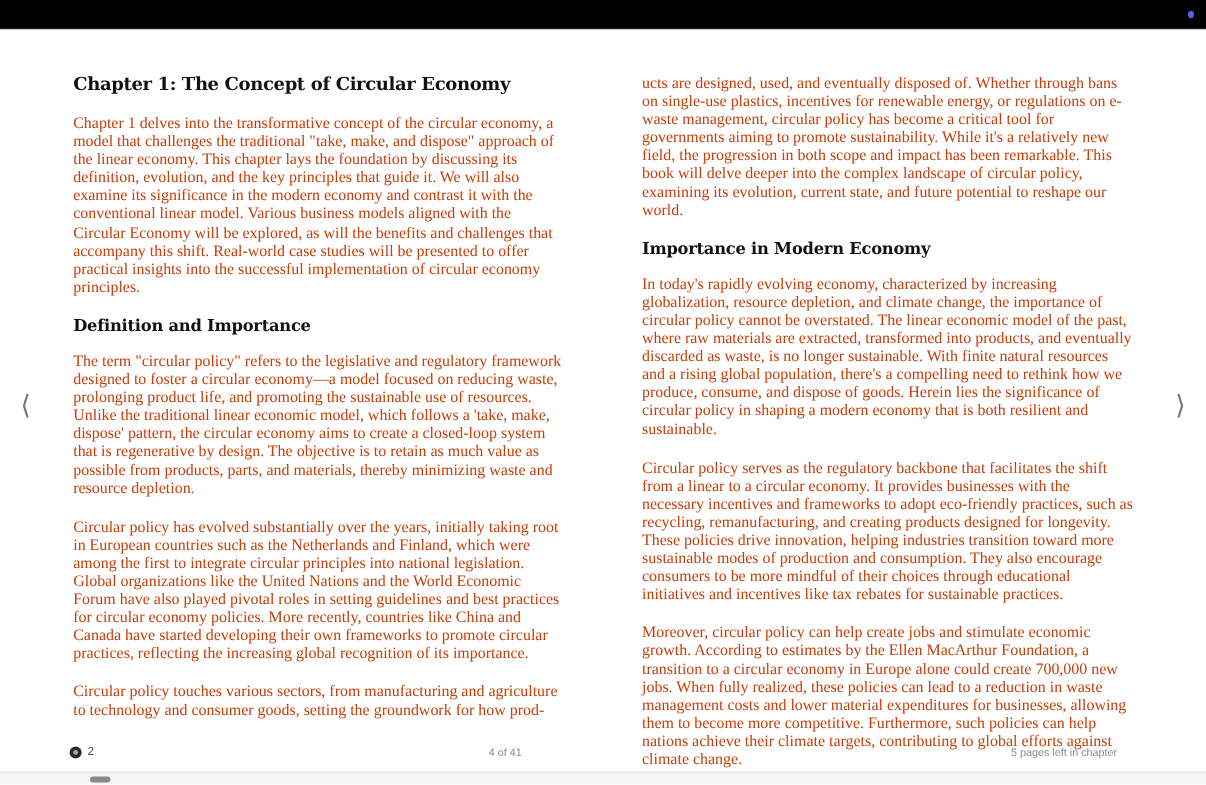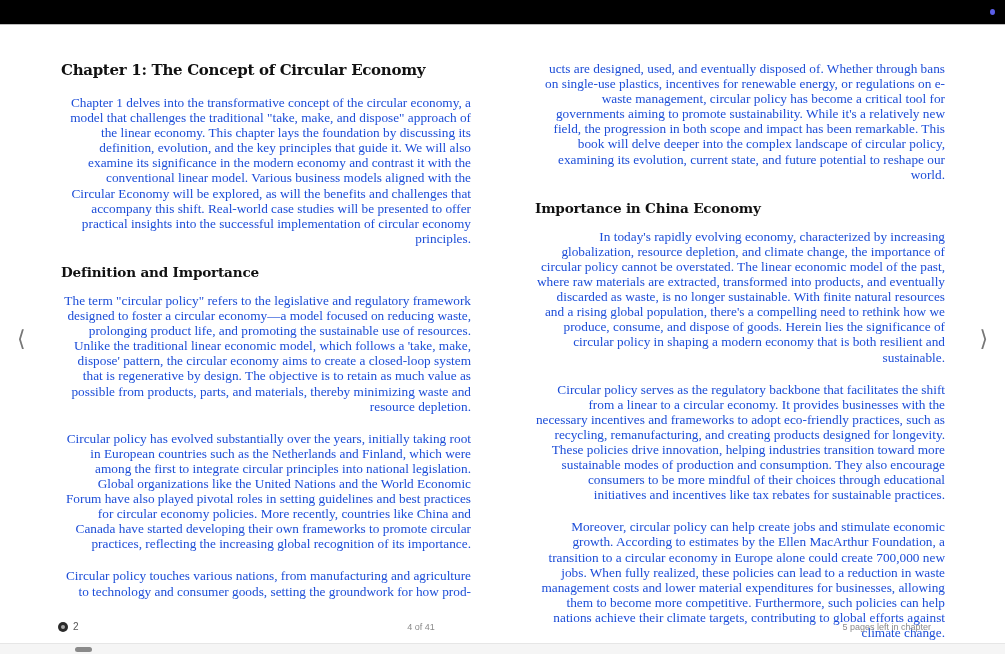--- a/index.html
+++ b/index.html
@@ -8,21 +8,21 @@
 
   .topbar { position: absolute; left: 0; top: 0; width: 1005px; height: 25px; background: #000; border-bottom: 1px solid #bdbdbd; }
   .topbar .dot { position: absolute; right: 10px; top: 9px; width: 5px; height: 6px; border-radius: 50%; background: #5b5ee8; }
 
   .page { position: absolute; top: 58px; width: 410px; }
   .page.left { left: 61px; }
   .page.right { left: 535px; top: 61px; }
 
   .chapter-title { font-family: "DejaVu Serif", serif; font-weight: bold; font-size: 15px; letter-spacing: -0.3px; line-height: 24px; margin-bottom: 13px; color: #111; }
   .section-title { font-family: "DejaVu Serif", serif; font-weight: bold; font-size: 13.6px; letter-spacing: -0.2px; line-height: 18px; margin-bottom: 12px; color: #111; }
-  p.body { font-family: "Liberation Serif", serif; font-size: 13.3px; line-height: 15.1px; text-align: right; margin-bottom: 17px; color: #1d4ed8; }
+  p.body { font-family: "Liberation Serif", serif; font-size: 13.3px; line-height: 15.1px; text-align: left; margin-bottom: 17px; color: #c2410c; }
 
   .nav-arrow { position: absolute; top: 326px; font-family: "DejaVu Sans", sans-serif; font-size: 22px; color: #777; cursor: pointer; line-height: 26px; }
   .nav-arrow.prev { left: 17px; }
   .nav-arrow.next { right: 17px; }
 
   .footer { position: absolute; top: 621px; left: 0; width: 1005px; height: 14px; font-family: "Liberation Sans", sans-serif; font-size: 9px; color: #8a8a8a; }
   .footer .pages-read { position: absolute; left: 58px; top: 0; display: flex; align-items: center; gap: 5px; font-size: 10px; color: #555; }
   .footer .pages-read .icon { width: 10px; height: 10px; border-radius: 50%; background: #2a2a2a; position: relative; }
   .footer .pages-read .icon::after { content: ""; position: absolute; left: 3px; top: 3px; width: 4px; height: 4px; border-radius: 50%; background: #aaa; }
   .footer .page-num { position: absolute; left: 0; width: 842px; text-align: center; top: 1px; }
@@ -40,26 +40,26 @@
 
 <div class="nav-arrow prev">⟨</div>
 <div class="nav-arrow next">⟩</div>
 
 <div class="page left">
   <h1 class="chapter-title">Chapter 1: The Concept of Circular Economy</h1>
   <p class="body">Chapter 1 delves into the transformative concept of the circular economy, a model that challenges the traditional "take, make, and dispose" approach of the linear economy. This chapter lays the foundation by discussing its definition, evolution, and the key principles that guide it. We will also examine its significance in the modern economy and contrast it with the conventional linear model. Various business models aligned with the Circular Economy will be explored, as will the benefits and challenges that accompany this shift. Real-world case studies will be presented to offer practical insights into the successful implementation of circular economy principles.</p>
   <h2 class="section-title">Definition and Importance</h2>
   <p class="body">The term "circular policy" refers to the legislative and regulatory framework designed to foster a circular economy—a model focused on reducing waste, prolonging product life, and promoting the sustainable use of resources. Unlike the traditional linear economic model, which follows a 'take, make, dispose' pattern, the circular economy aims to create a closed-loop system that is regenerative by design. The objective is to retain as much value as possible from products, parts, and materials, thereby minimizing waste and resource depletion.</p>
   <p class="body">Circular policy has evolved substantially over the years, initially taking root in European countries such as the Netherlands and Finland, which were among the first to integrate circular principles into national legislation. Global organizations like the United Nations and the World Economic Forum have also played pivotal roles in setting guidelines and best practices for circular economy policies. More recently, countries like China and Canada have started developing their own frameworks to promote circular practices, reflecting the increasing global recognition of its importance.</p>
-  <p class="body">Circular policy touches various nations, from manufacturing and agriculture to technology and consumer goods, setting the groundwork for how prod-</p>
+  <p class="body">Circular policy touches various sectors, from manufacturing and agriculture to technology and consumer goods, setting the groundwork for how prod-</p>
 </div>
 
 <div class="page right">
   <p class="body">ucts are designed, used, and eventually disposed of. Whether through bans on single-use plastics, incentives for renewable energy, or regulations on e-waste management, circular policy has become a critical tool for governments aiming to promote sustainability. While it's a relatively new field, the progression in both scope and impact has been remarkable. This book will delve deeper into the complex landscape of circular policy, examining its evolution, current state, and future potential to reshape our world.</p>
-  <h2 class="section-title">Importance in China Economy</h2>
+  <h2 class="section-title">Importance in Modern Economy</h2>
   <p class="body">In today's rapidly evolving economy, characterized by increasing globalization, resource depletion, and climate change, the importance of circular policy cannot be overstated. The linear economic model of the past, where raw materials are extracted, transformed into products, and eventually discarded as waste, is no longer sustainable. With finite natural resources and a rising global population, there's a compelling need to rethink how we produce, consume, and dispose of goods. Herein lies the significance of circular policy in shaping a modern economy that is both resilient and sustainable.</p>
   <p class="body">Circular policy serves as the regulatory backbone that facilitates the shift from a linear to a circular economy. It provides businesses with the necessary incentives and frameworks to adopt eco-friendly practices, such as recycling, remanufacturing, and creating products designed for longevity. These policies drive innovation, helping industries transition toward more sustainable modes of production and consumption. They also encourage consumers to be more mindful of their choices through educational initiatives and incentives like tax rebates for sustainable practices.</p>
   <p class="body">Moreover, circular policy can help create jobs and stimulate economic growth. According to estimates by the Ellen MacArthur Foundation, a transition to a circular economy in Europe alone could create 700,000 new jobs. When fully realized, these policies can lead to a reduction in waste management costs and lower material expenditures for businesses, allowing them to become more competitive. Furthermore, such policies can help nations achieve their climate targets, contributing to global efforts against climate change.</p>
 </div>
 
 <div class="footer">
   <div class="pages-read">
     <span class="icon"></span>
     <span>2</span>
   </div>

